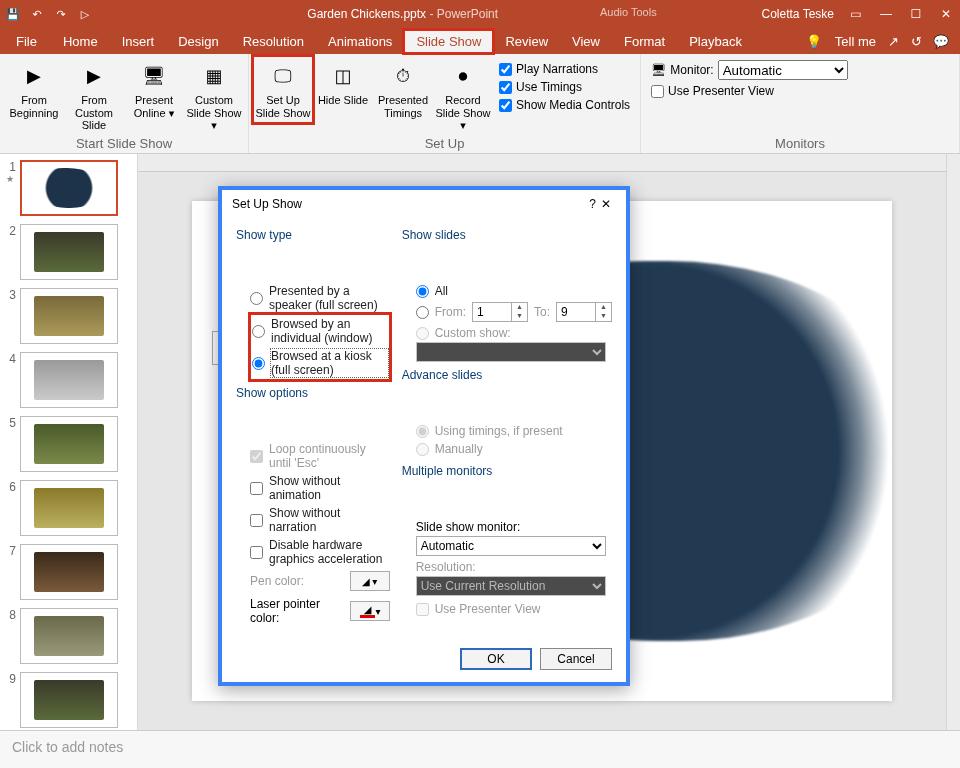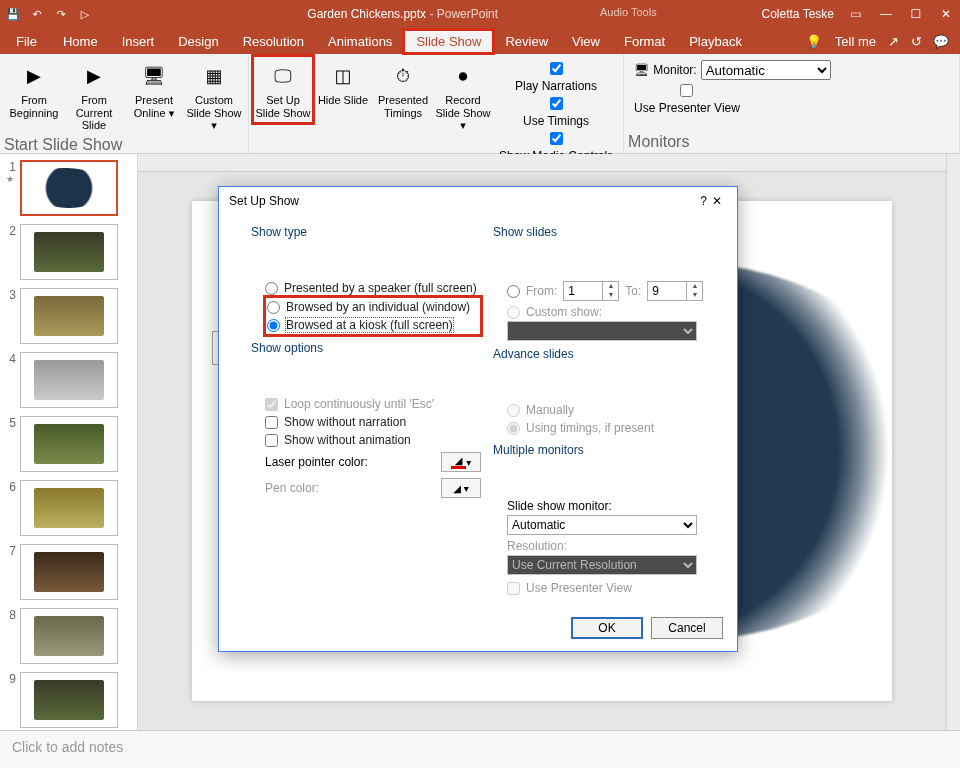--- a/index.html
+++ b/index.html
@@ -21,26 +21,26 @@
 .tab.active { background: #f3f3f3; color: #b7472a; }
 .tab.file { padding-left: 14px; padding-right: 14px; }
 .tabs .spacer { flex: 1; }
 .tabs .end { display: flex; align-items: center; gap: 12px; padding-right: 8px; }
 .tabs .end span { font-size: 13px; }
 
 
 .ribbon { height: 100px; background: #f3f3f3; border-bottom: 1px solid #d0d0d0; display: flex; }
 .group { border-right: 1px solid #e0e0e0; padding: 2px 4px 0 4px; display: flex; flex-direction: column; }
 .group .items { flex: 1; display: flex; align-items: flex-start; }
-.group .label { font-size: 16px; color: #666; padding-bottom: 2px; }
+.group .label { text-align: center; font-size: 13px; color: #666; padding-bottom: 2px; }
 .bigbtn { width: 60px; display: flex; flex-direction: column; align-items: center; padding: 4px 2px; cursor: pointer; text-align: center; }
 .bigbtn .icon { width: 32px; height: 32px; display: flex; align-items: center; justify-content: center; font-size: 18px; }
 .bigbtn .cap { font-size: 11px; line-height: 1.15; margin-top: 2px; }
 .checks { display: flex; flex-direction: column; gap: 4px; padding: 6px 6px 0 6px; }
-.chk { display: flex; align-items: center; gap: 4px; font-size: 12px; flex-direction: column; }
+.chk { display: flex; align-items: center; gap: 4px; font-size: 12px; }
 .chk input { width: 13px; height: 13px; }
 .monrow { display: flex; align-items: center; gap: 4px; padding: 4px 6px; font-size: 12px; }
 .monrow select { width: 130px; height: 20px; }
 
 
 .redbox { outline: 3px solid #d62c1a; outline-offset: -1px; }
 
 
 .workspace { position: relative; height: 576px; display: flex; }
 .thumbs { width: 138px; background: #fff; border-right: 1px solid #d8d8d8; overflow-y: auto; padding: 6px 0 6px 6px; }
@@ -64,25 +64,25 @@
 .canvas .scroll-v { position: absolute; top: 0; right: 0; bottom: 0; width: 14px; background: #ececec; border-left: 1px solid #d5d5d5; }
 .slidearea { position: absolute; top: 18px; left: 0; right: 14px; bottom: 0; display: flex; align-items: center; justify-content: center; overflow:hidden;}
 .slide { width: 700px; height: 500px; background: #fff; box-shadow: 0 0 6px rgba(0,0,0,.2); position: relative; }
 .slide .splash { position: absolute; right: -40px; top: 60px; width: 560px; height: 380px; background: radial-gradient(circle at 50% 50%, #213a52 55%, rgba(33,58,82,.6) 62%, transparent 70%); border-radius: 50% 48% 46% 52%; filter: blur(1px); }
 .slide .splash::before, .slide .splash::after{content:"";position:absolute;background:#213a52;border-radius:50%;}
 .slide .splash::before{width:90px;height:90px;left:-30px;top:280px;}
 .slide .splash::after{width:60px;height:60px;left:50px;top:-10px;}
 .slide .playbtn { position: absolute; left: 20px; top: 130px; width: 34px; height: 34px; background: #fff; border: 1px solid #aaa; display:flex;align-items:center;justify-content:center;font-size:14px;color:#555;}
 
 
-.dialog { position: absolute; left: 218px; top: 186px; width: 520px; background: #fff; border: 1px solid #3b82f6; box-shadow: 0 4px 18px rgba(0,0,0,.35); z-index: 50; }
+.dialog { position: absolute; left: 218px; top: 186px; width: 412px; background: #fff; border: 4px solid #3b82f6; box-shadow: 0 4px 18px rgba(0,0,0,.35); z-index: 50; }
 .dlg-title { height: 28px; display: flex; align-items: center; padding: 0 10px; font-size: 12px; }
 .dlg-title .t { flex: 1; }
 .dlg-title .x { width: 20px; text-align: center; cursor: pointer; }
-.dlg-body { display: flex; padding: 4px 14px 10px 32px; gap: 12px; }
+.dlg-body { display: flex; padding: 4px 14px 10px 14px; gap: 12px; }
 .col { flex: 1; }
 .sect-h { font-size: 12px; color: #0a3e71; margin: 6px 0 4px 0; }
 fieldset { border: none; padding-left: 14px; margin-top: 40px; }
 .radio, .chkline { display: flex; align-items: center; gap: 6px; font-size: 12px; padding: 2px 0; color: #222; }
 .radio input, .chkline input { width:13px; height:13px; }
 .disabled { color: #9a9a9a; }
 .disabled input { accent-color: #bbb; }
 .colorbtn { width: 40px; height: 20px; border: 1px solid #aaa; display: inline-flex; align-items: center; justify-content: center; font-size: 10px; background:#f6f6f6;}
 .penrow { display: flex; align-items: center; justify-content: space-between; padding: 3px 0 3px 14px; font-size: 12px; }
 .spin { display: inline-flex; }
@@ -145,21 +145,21 @@
 
 <div class="ribbon">
   <div class="group">
     <div class="items">
       <div class="bigbtn">
           <div class="icon">▶</div>
           <div class="cap">From Beginning</div>
         </div>
       <div class="bigbtn">
           <div class="icon">▶</div>
-          <div class="cap">From Current Slide</div>
+          <div class="cap">From Custom Slide</div>
         </div>
       <div class="bigbtn">
           <div class="icon">🖥</div>
           <div class="cap"><span>Present Online</span> ▾</div>
         </div>
       <div class="bigbtn">
           <div class="icon">▦</div>
           <div class="cap"><span>Custom Slide Show</span> ▾</div>
         </div>
     </div>
@@ -314,39 +314,47 @@
         </div>
       </fieldset>
       <div class="sect-h">Show options</div>
       <fieldset>
         <label class="chkline disabled">
             <input type="checkbox" checked="" disabled="" style="">
             <span>Loop continuously until 'Esc'</span>
           </label>
         <label class="chkline">
             <input type="checkbox" style="">
-            <span>Show without narration</span>
+            <span>Show without animation</span>
           </label>
         <label class="chkline">
             <input type="checkbox" style="">
-            <span>Show without animation</span>
+            <span>Show without narration</span>
+          </label>
+        <label class="chkline">
+            <input type="checkbox" style="">
+            <span>Disable hardware graphics acceleration</span>
           </label>
       </fieldset>
+      <div class="penrow">
+          <span class="disabled">Pen color:</span>
+          <span class="colorbtn">◢ ▾</span>
+        </div>
       <div class="penrow">
           <span>Laser pointer color:</span>
           <span class="colorbtn"><span style="border-bottom:3px solid #d00;padding:0 4px">◢</span> ▾</span>
         </div>
-      <div class="penrow">
-          <span class="disabled">Pen color:</span>
-          <span class="colorbtn">◢ ▾</span>
-        </div>
     </div>
     <div class="col">
       <div class="sect-h">Show slides</div>
       <fieldset>
+        <label class="radio">
+            <input type="radio" name="ss" checked="" style="">
+            <span>All</span>
+          </label>
         <div class="radio disabled">
           <input type="radio" name="ss" style="">
             <span>From:</span>
           <span class="spin">
               <input value="1" style="">
               <span class="arrows">
                 <span>▲</span>
                 <span>▼</span>
               </span>
             </span>
@@ -361,26 +369,26 @@
         </div>
         <label class="radio disabled">
             <input type="radio" name="ss" disabled="" style="">
             <span>Custom show:</span>
           </label>
         <select class="dlg-sel dis" disabled=""><option></option></select>
       </fieldset>
       <div class="sect-h">Advance slides</div>
       <fieldset>
         <label class="radio disabled">
+            <input type="radio" checked="" disabled="" style="">
+            <span>Using timings, if present</span>
+          </label>
+        <label class="radio disabled">
             <input type="radio" disabled="" style="">
             <span>Manually</span>
-          </label>
-        <label class="radio disabled">
-            <input type="radio" checked="" disabled="" style="">
-            <span>Using timings, if present</span>
           </label>
       </fieldset>
       <div class="sect-h">Multiple monitors</div>
       <fieldset>
         <div style="font-size:12px;padding:2px 0">Slide show monitor:</div>
         <select class="dlg-sel"><option>Automatic</option></select>
         <div class="disabled" style="font-size:12px;padding:4px 0 2px">Resolution:</div>
         <select class="dlg-sel dis" disabled=""><option>Use Current Resolution</option></select>
         <label class="chkline disabled" style="margin-top:4px">
             <input type="checkbox" disabled="" style="">

